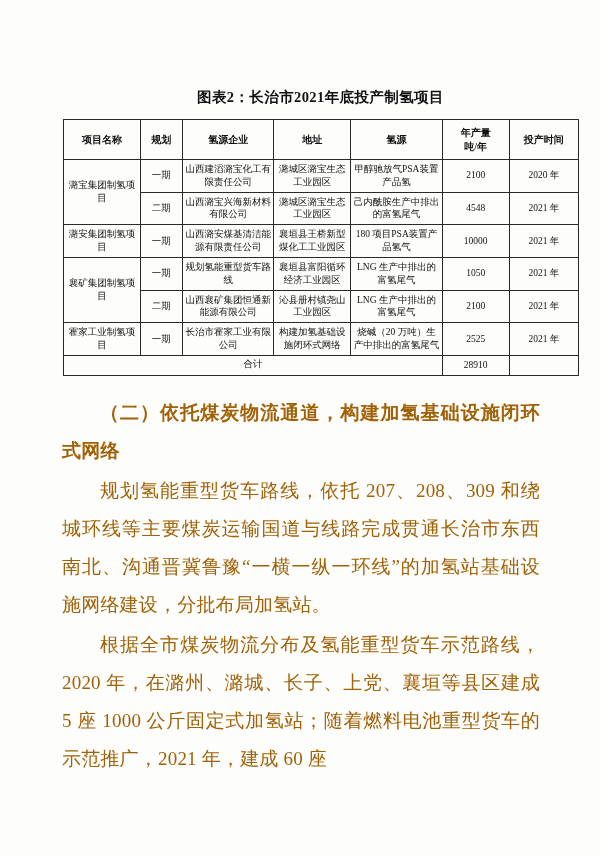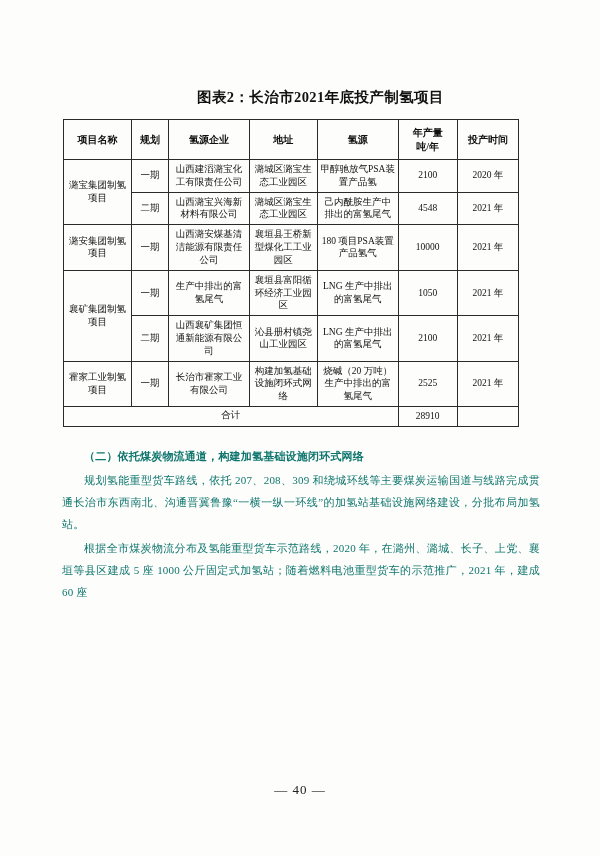--- a/index.html
+++ b/index.html
@@ -32,21 +32,21 @@
     font-size: 14.5px;
     font-weight: bold;
     letter-spacing: 0.4px;
     text-align: left;
     margin: 0 0 12px 92px;
     color: #111;
     padding-left: 43px;
   }
   table.data {
     border-collapse: collapse;
-    width: 456px;
+    width: 516px;
     margin-left: 1px;
     table-layout: fixed;
   }
   table.data td, table.data th {
     border: 1px solid #2a2a2a;
     font-size: 9.5px;
     line-height: 1.35;
     text-align: center;
     vertical-align: middle;
     padding: 3px 2px;
@@ -72,27 +72,27 @@
   .col3 { width: 74px; }
   .col4 { width: 62px; }
   .col5 { width: 74px; }
   .col6 { width: 54px; }
   .col7 { width: 56px; }
 
   .body-text {
     margin-top: 18px;
   }
   p.para {
-    font-size: 11px;
+    font-size: 19px;
     line-height: 2.0;
     margin: 0 0 2px 0;
     text-align: justify;
     text-justify: inter-ideograph;
     letter-spacing: 0.2px;
-    color: #0f766e;
+    color: #a16207;
   }
   p.heading {
     font-weight: bold;
     text-indent: 2em;
   }
   p.indent {
     text-indent: 2em;
   }
   .page-number {
     position: absolute;
@@ -160,21 +160,21 @@
           <td>一期</td>
           <td>山西潞安煤基清洁能源有限责任公司</td>
           <td>襄垣县王桥新型煤化工工业园区</td>
           <td>180 项目PSA装置产品氢气</td>
           <td>10000</td>
           <td>2021 年</td>
         </tr>
         <tr>
           <td class="name-cell" rowspan="2">襄矿集团制氢项目</td>
           <td>一期</td>
-          <td>生产中排出的富氢尾气</td>
+          <td>规划氢能重型货车路线</td>
           <td>襄垣县富阳循环经济工业园区</td>
           <td>LNG 生产中排出的富氢尾气</td>
           <td>1050</td>
           <td>2021 年</td>
         </tr>
         <tr>
           <td>二期</td>
           <td>山西襄矿集团恒通新能源有限公司</td>
           <td>沁县册村镇尧山工业园区</td>
           <td>LNG 生产中排出的富氢尾气</td>
@@ -199,14 +199,13 @@
     </table>
 
     <div class="body-text">
       <p class="para heading">（二）依托煤炭物流通道，构建加氢基础设施闭环式网络</p>
       <p class="para indent">规划氢能重型货车路线，依托 207、208、309 和绕城环线等主要煤炭运输国道与线路完成贯通长治市东西南北、沟通晋冀鲁豫“一横一纵一环线”的加氢站基础设施网络建设，分批布局加氢站。</p>
       <p class="para indent">根据全市煤炭物流分布及氢能重型货车示范路线，2020 年，在潞州、潞城、长子、上党、襄垣等县区建成 5 座 1000 公斤固定式加氢站；随着燃料电池重型货车的示范推广，2021 年，建成 60 座</p>
     </div>
 
   </div>
 
-  <div class="page-number">— 40 —</div>
 </div>
 
 </body></html>

